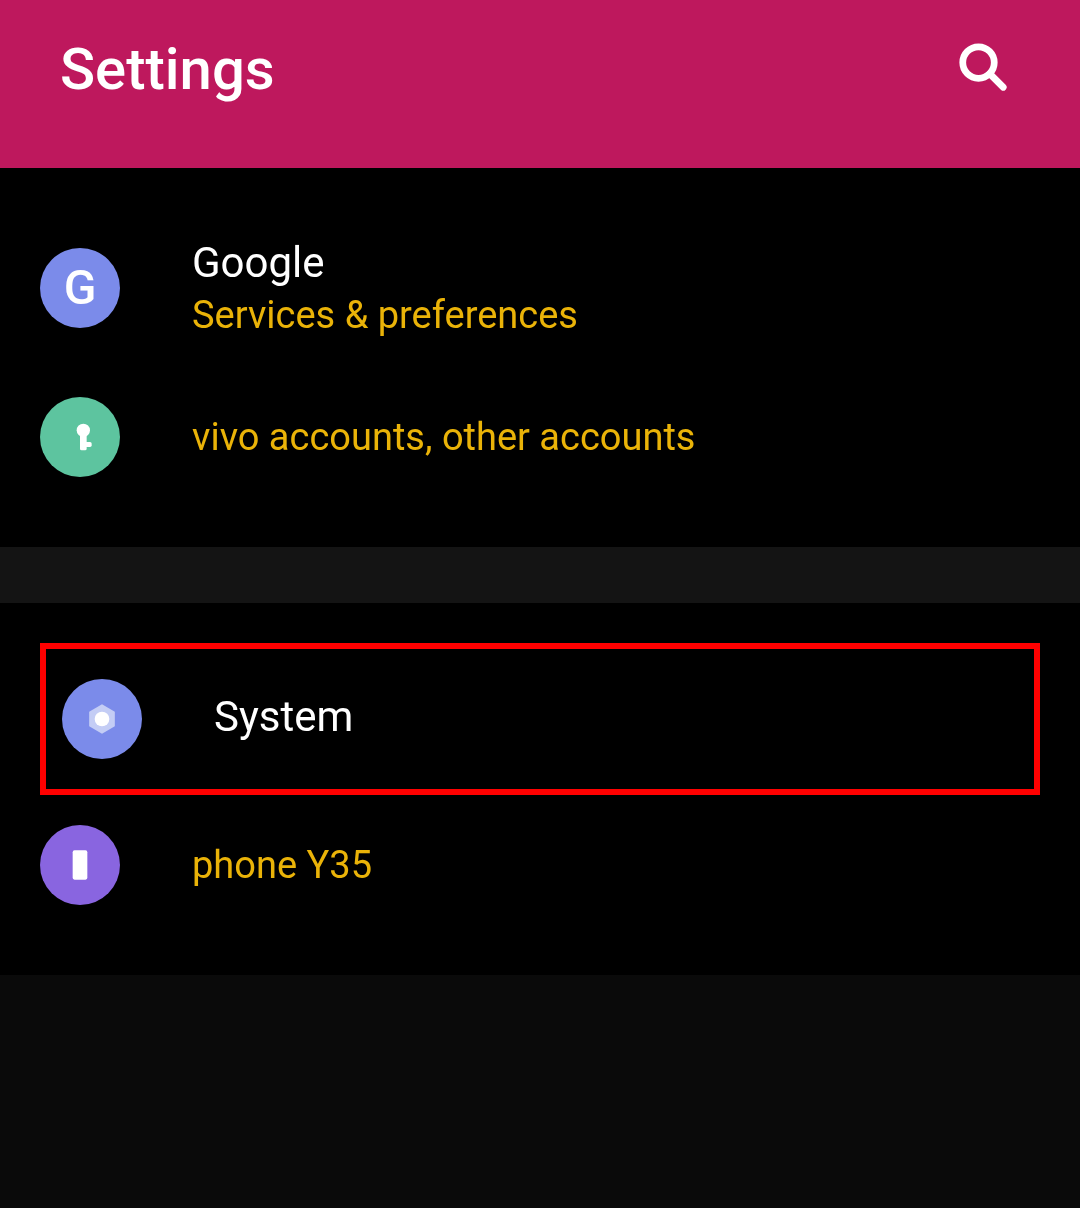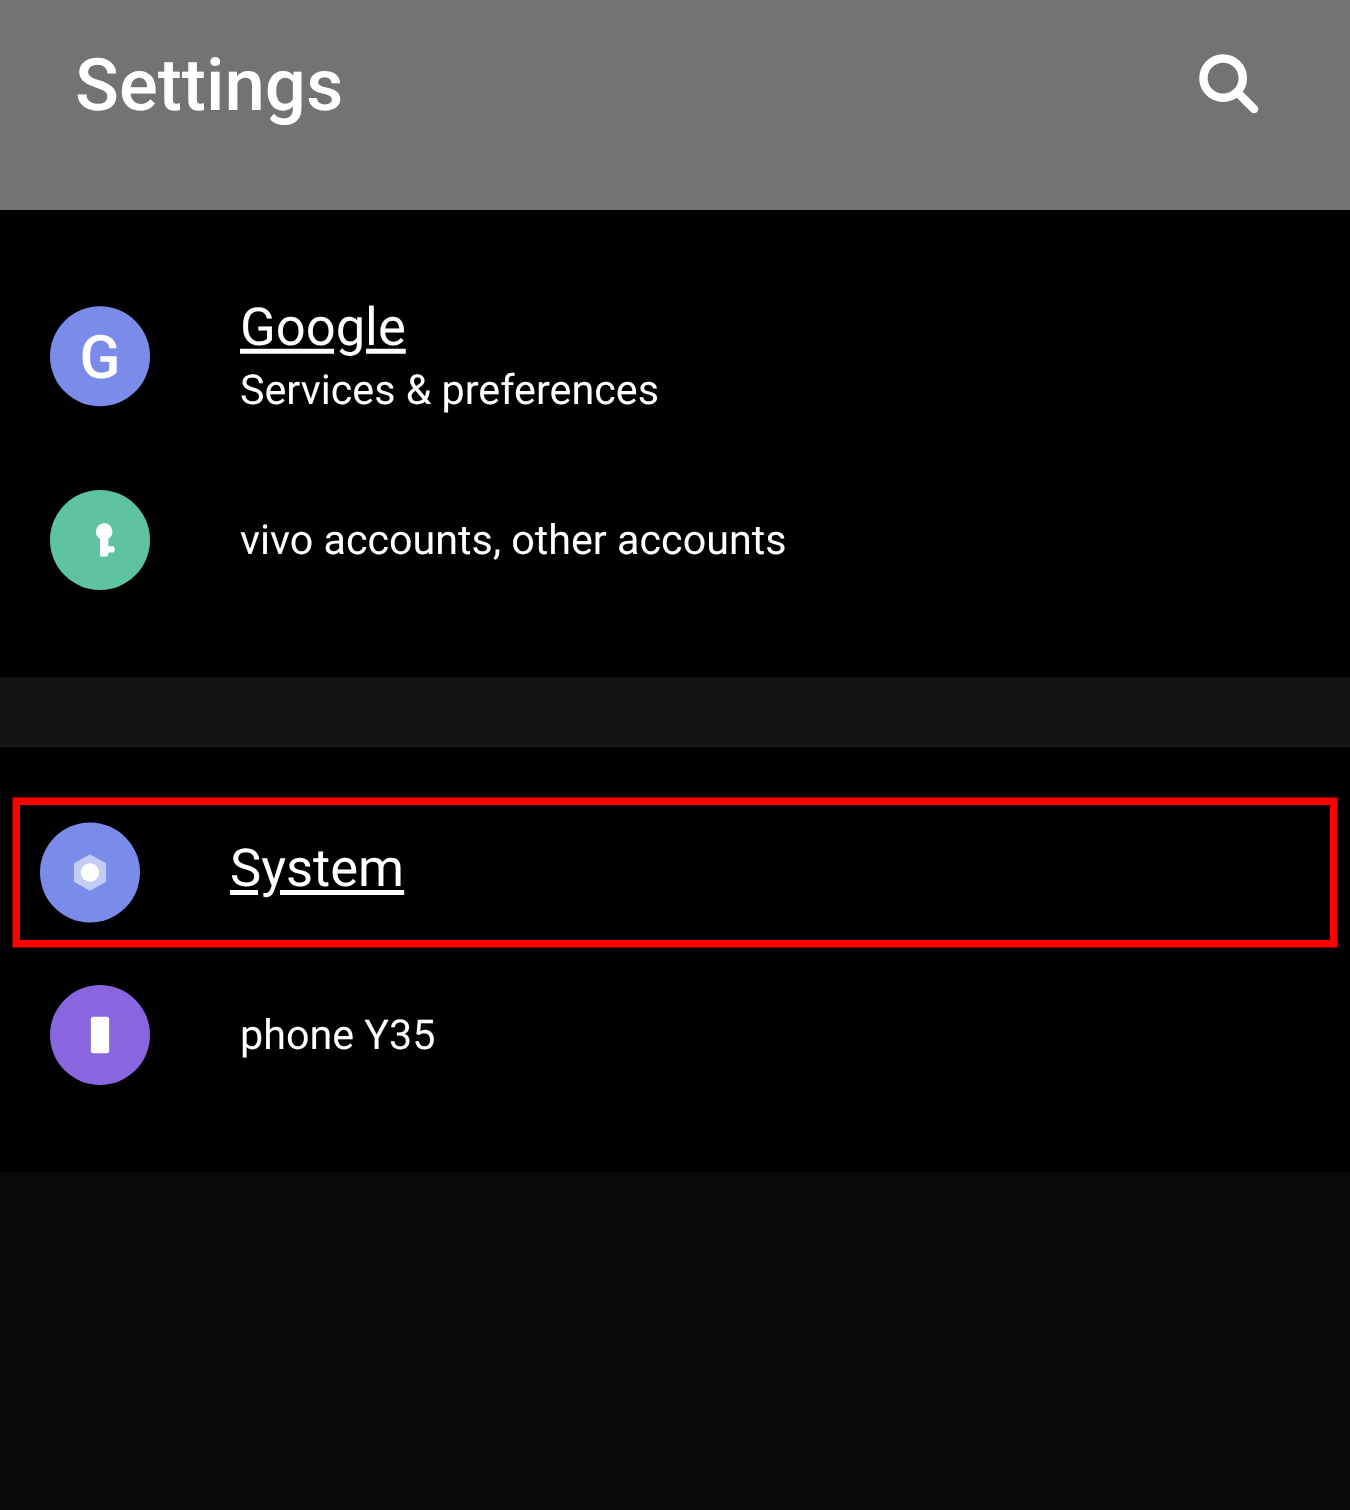--- a/index.html
+++ b/index.html
@@ -9,21 +9,21 @@
     }
     body {
       width: 1080px;
       height: 1208px;
       background-color: #0a0a0a;
       font-family: -apple-system, BlinkMacSystemFont, 'Segoe UI', Roboto, sans-serif;
       color: #ffffff;
       overflow: hidden;
     }
     .header {
-      background-color: #737373;
+      background-color: #be185d;
       padding: 30px 60px 60px 60px;
       display: flex;
       justify-content: space-between;
       align-items: center;
     }
     .page-title {
       font-size: 58px;
       font-weight: 500;
       color: #ffffff;
     }
@@ -36,22 +36,22 @@
       padding: 40px 0;
     }
     .settings-item {
       display: flex;
       align-items: center;
       padding: 30px 40px;
       cursor: pointer;
     }
     .settings-item.highlighted {
       border: 6px solid #ff0000;
-      margin: 0 10px;
-      padding: 14px 16px;
+      margin: 0 40px;
+      padding: 30px 16px;
     }
     .icon-circle {
       width: 80px;
       height: 80px;
       border-radius: 50%;
       display: flex;
       align-items: center;
       justify-content: center;
       flex-shrink: 0;
       margin-right: 72px;
@@ -69,26 +69,25 @@
       background-color: #8965e0;
     }
     .item-text {
       flex: 1;
     }
     .item-title {
       font-size: 42px;
       font-weight: 400;
       color: #ffffff;
       margin-bottom: 6px;
-      text-decoration: underline;
     }
     .item-subtitle {
-      font-size: 33px;
+      font-size: 38px;
       font-weight: 400;
-      color: #ffffff;
+      color: #eab308;
     }
     .divider {
       background-color: #141414;
       height: 56px;
     }
     .google-g {
       font-size: 48px;
       font-weight: 500;
       color: #ffffff;
     }

